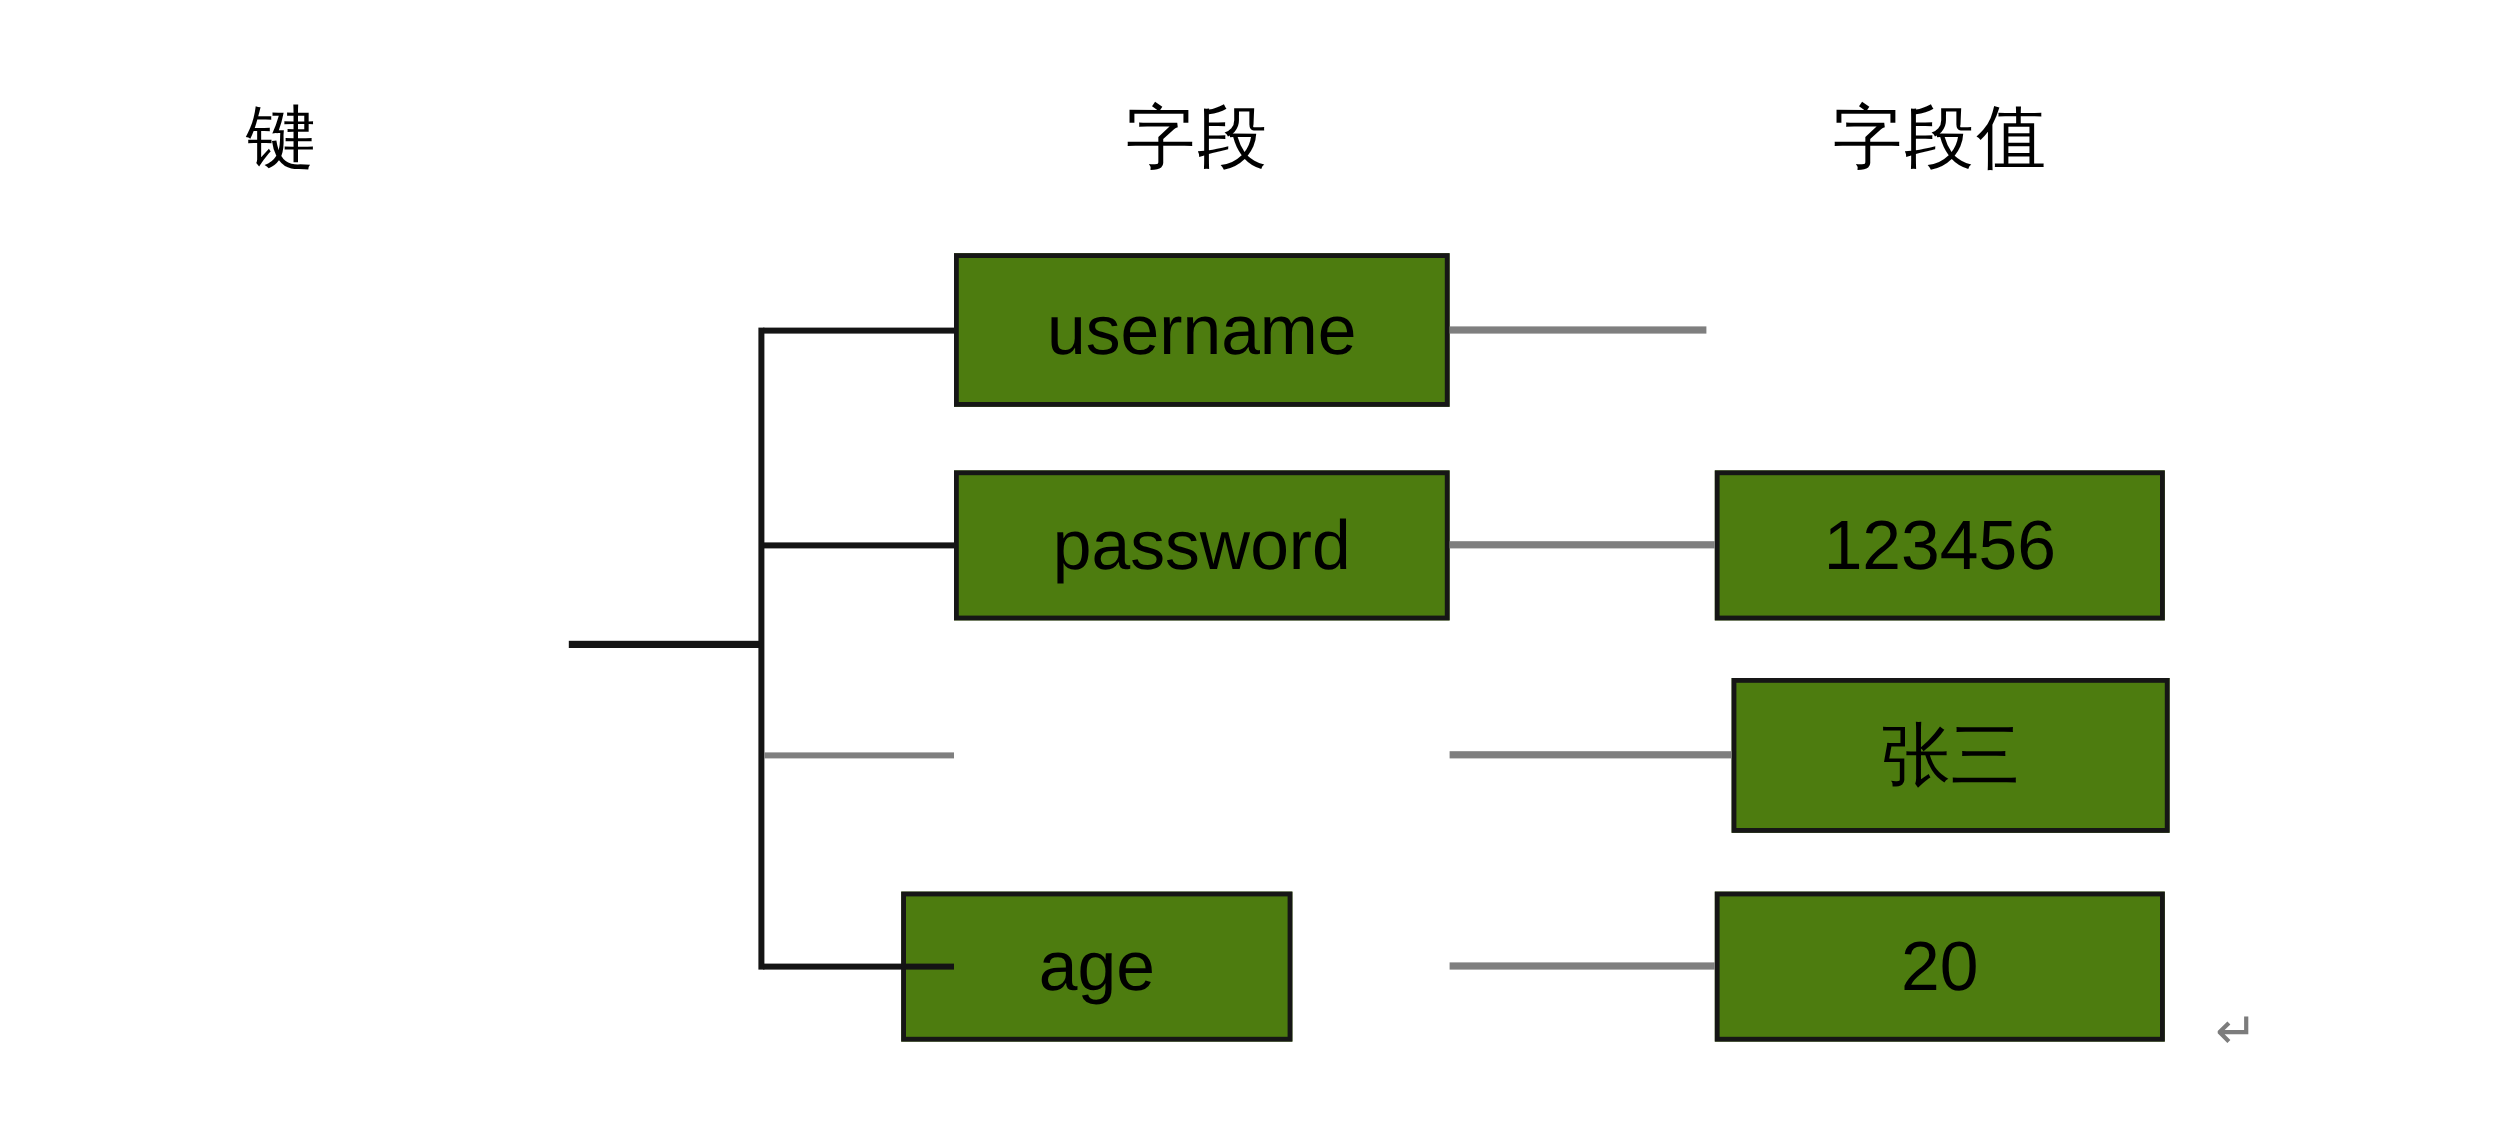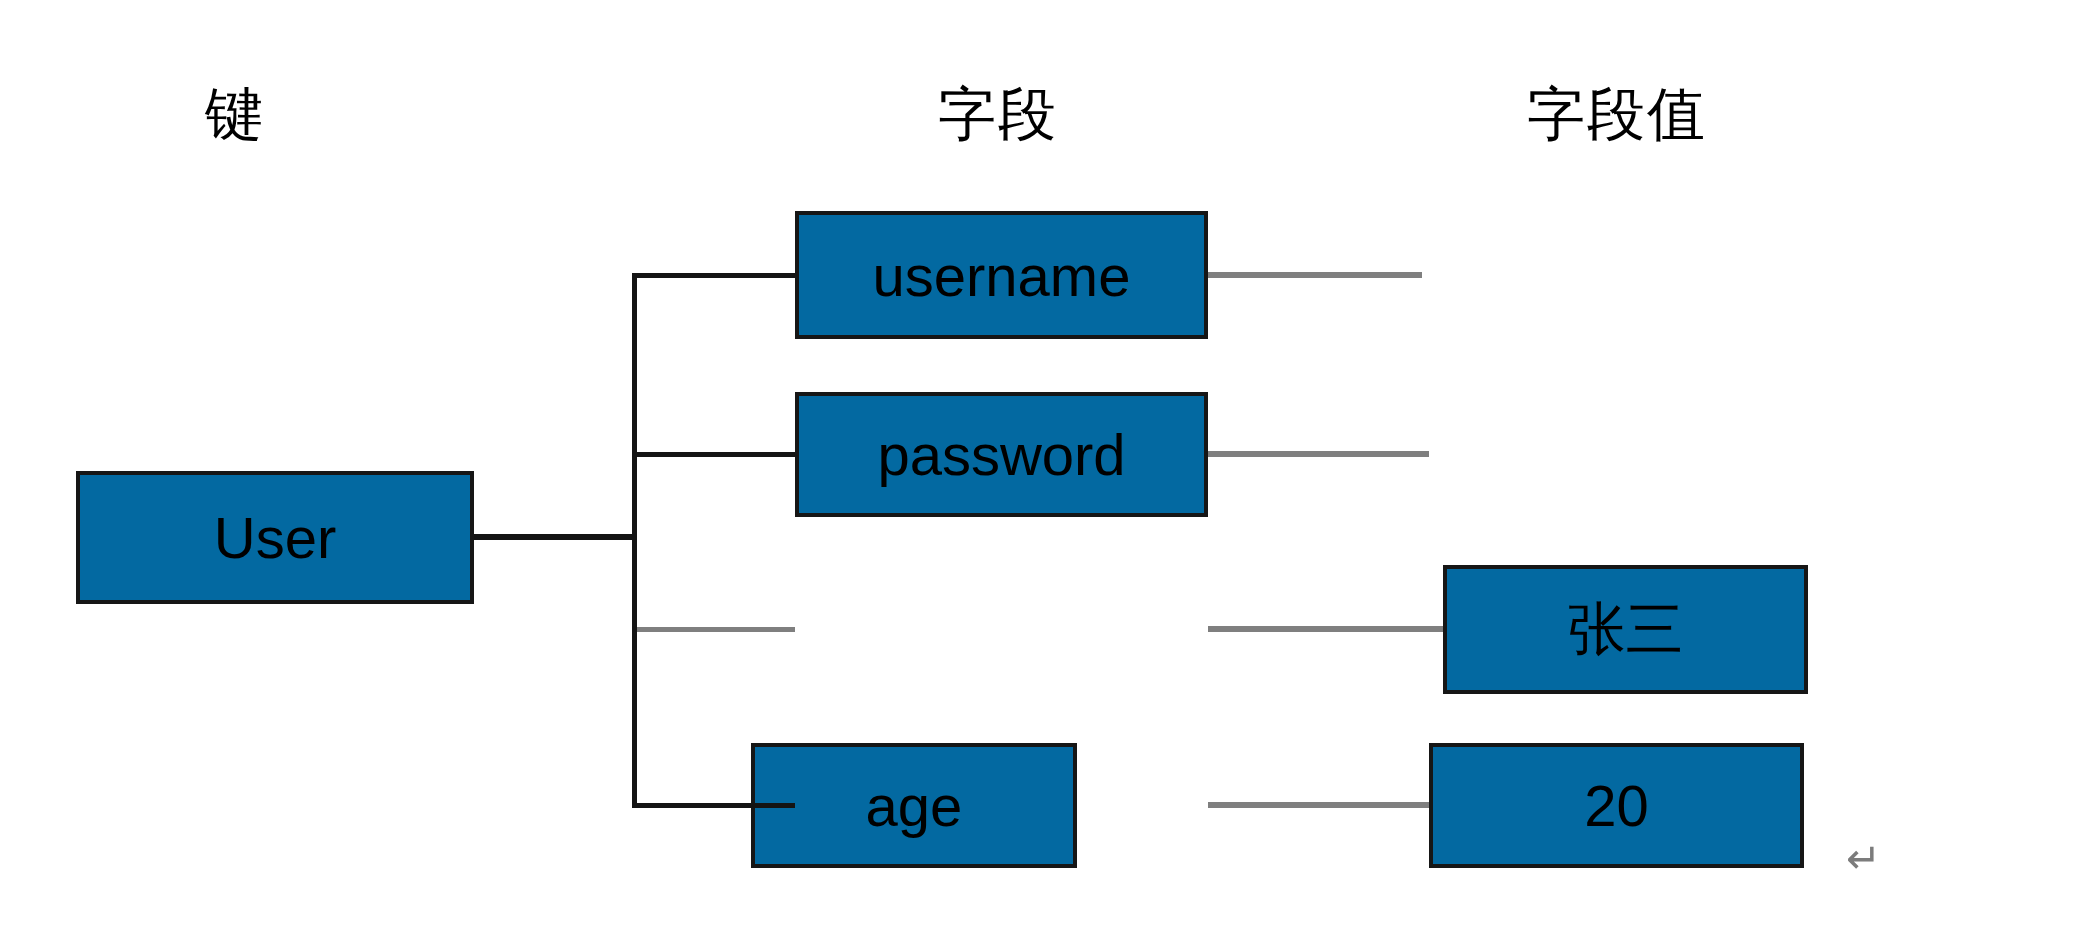--- a/index.html
+++ b/index.html
@@ -14,21 +14,21 @@
   }
   .col-header {
     position: absolute;
     font-size: 58px;
     color: #000000;
     white-space: nowrap;
     letter-spacing: 2px;
   }
   .node {
     position: absolute;
-    background: #0369a1;
+    background: #4d7c0f;
     border: 4px solid #161616;
     display: flex;
     align-items: center;
     justify-content: center;
     font-size: 58px;
     color: #000000;
     white-space: nowrap;
   }
   .misspelled {
     text-decoration: underline wavy #ff1f1f 3px;
@@ -86,34 +86,34 @@
 </style>
 </head>
 <body>
 
 <div class="canvas">
 
   <div class="col-header hdr-key">键</div>
   <div class="col-header hdr-field">字段</div>
   <div class="col-header hdr-value">字段值</div>
 
-  <div class="node box-user">
-    <span>User</span>
-  </div>
 
   <div class="node box-f-0">
     <span>username</span>
   </div>
   <div class="node box-f-1">
     <span>password</span>
   </div>
   <div class="node box-f-3">
     <span>age</span>
   </div>
 
+  <div class="node box-v-1">
+    <span>123456</span>
+  </div>
   <div class="node box-v-2">
     <span>张三</span>
   </div>
   <div class="node box-v-3">
     <span>20</span>
   </div>
 
   <div class="line black ln-trunk"></div>
   <div class="line black ln-spine"></div>
 

